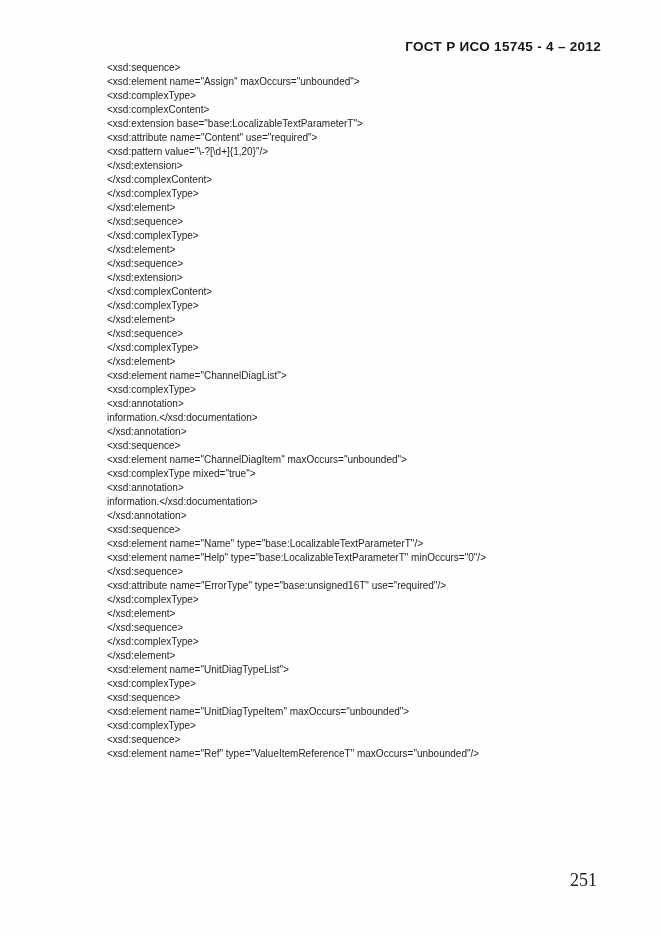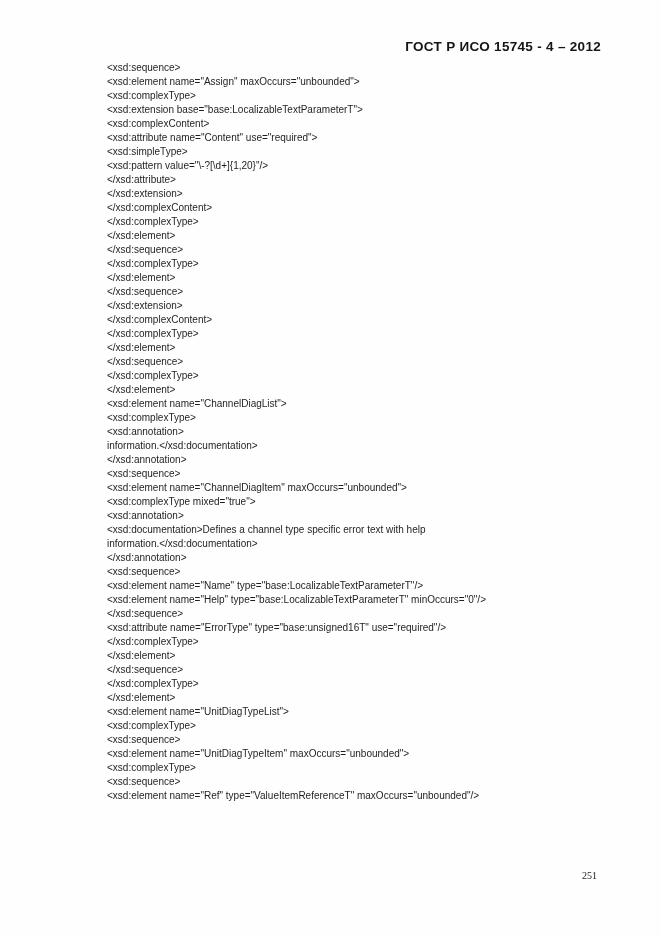--- a/index.html
+++ b/index.html
@@ -37,52 +37,50 @@
   .code-line {
     height: 14px;
     white-space: pre;
     overflow: visible;
   }
   .page-number {
     position: absolute;
     top: 870px;
     right: 64px;
     font-family: "Liberation Serif", "DejaVu Serif", serif;
-    font-size: 10px;
+    font-size: 18px;
     color: #222222;
   }
 </style>
 </head>
 <body>
 
 <div class="page">
   <div class="doc-header">ГОСТ Р ИСО 15745 - 4 – 2012</div>
 
   <div class="code-block">
 
       <div class="code-line">&lt;xsd:sequence&gt;</div>
 
       <div class="code-line">&lt;xsd:element name="Assign" maxOccurs="unbounded"&gt;</div>
 
       <div class="code-line">&lt;xsd:complexType&gt;</div>
 
+      <div class="code-line">&lt;xsd:complexContent&gt;</div>
+
       <div class="code-line">&lt;xsd:extension base="base:LocalizableTextParameterT"&gt;</div>
-
-      <div class="code-line">&lt;xsd:complexContent&gt;</div>
 
       <div class="code-line">&lt;xsd:attribute name="Content" use="required"&gt;</div>
 
-      <div class="code-line">&lt;xsd:simpleType&gt;</div>
 
 
       <div class="code-line">&lt;xsd:pattern value="\-?[\d+]{1,20}"/&gt;</div>
 
 
 
-      <div class="code-line">&lt;/xsd:attribute&gt;</div>
 
       <div class="code-line">&lt;/xsd:extension&gt;</div>
 
       <div class="code-line">&lt;/xsd:complexContent&gt;</div>
 
       <div class="code-line">&lt;/xsd:complexType&gt;</div>
 
       <div class="code-line">&lt;/xsd:element&gt;</div>
 
       <div class="code-line">&lt;/xsd:sequence&gt;</div>
@@ -119,21 +117,20 @@
       <div class="code-line">&lt;/xsd:annotation&gt;</div>
 
       <div class="code-line">&lt;xsd:sequence&gt;</div>
 
       <div class="code-line">&lt;xsd:element name="ChannelDiagItem" maxOccurs="unbounded"&gt;</div>
 
       <div class="code-line">&lt;xsd:complexType mixed="true"&gt;</div>
 
       <div class="code-line">&lt;xsd:annotation&gt;</div>
 
-      <div class="code-line">&lt;xsd:documentation&gt;Defines a channel type specific error text with help</div>
 
       <div class="code-line">information.&lt;/xsd:documentation&gt;</div>
 
       <div class="code-line">&lt;/xsd:annotation&gt;</div>
 
       <div class="code-line">&lt;xsd:sequence&gt;</div>
 
       <div class="code-line">&lt;xsd:element name="Name" type="base:LocalizableTextParameterT"/&gt;</div>
 
       <div class="code-line">&lt;xsd:element name="Help" type="base:LocalizableTextParameterT" minOccurs="0"/&gt;</div>

